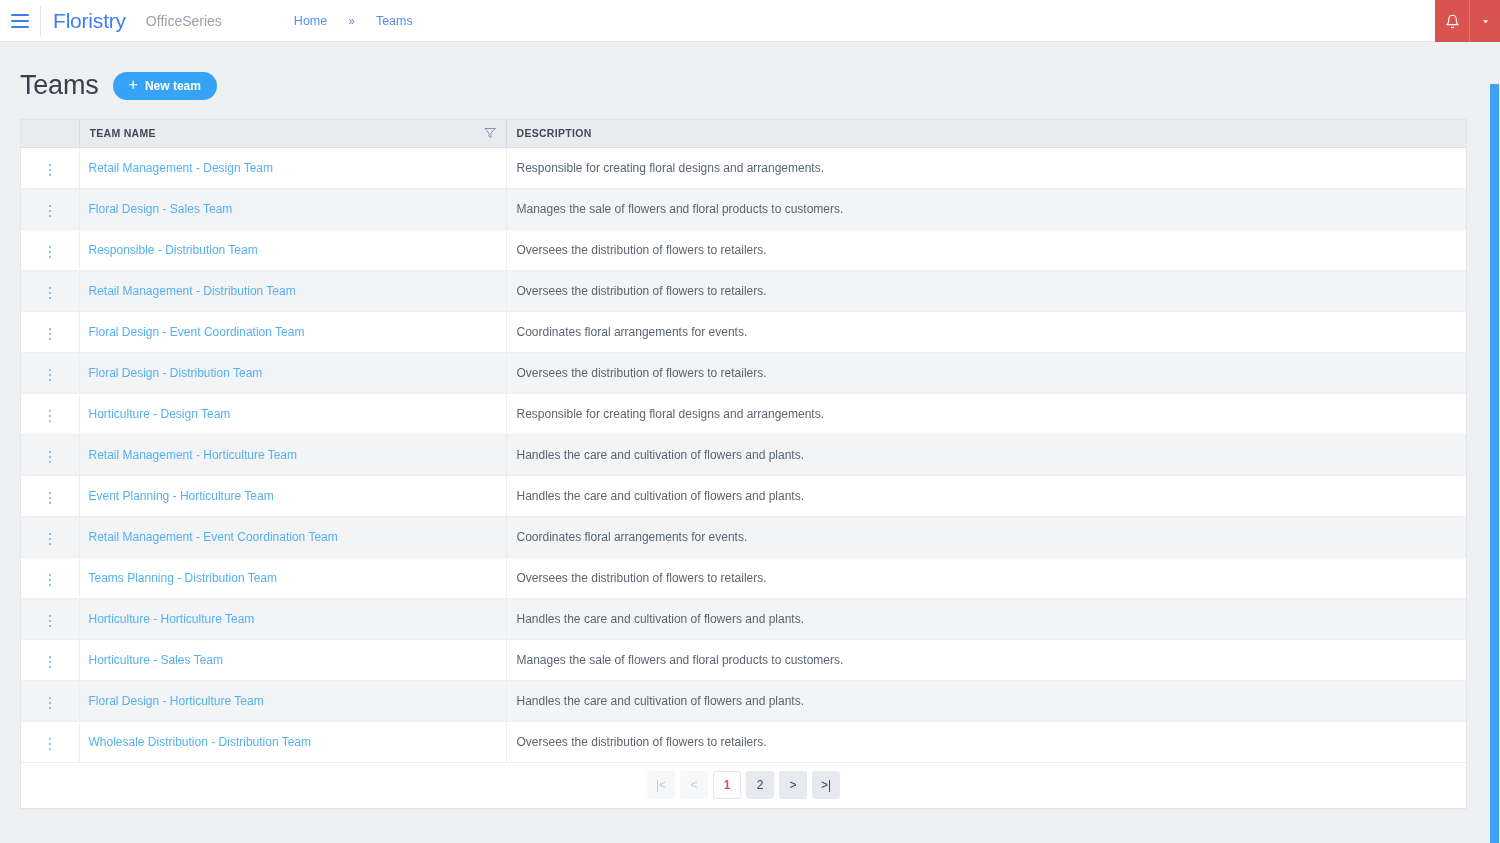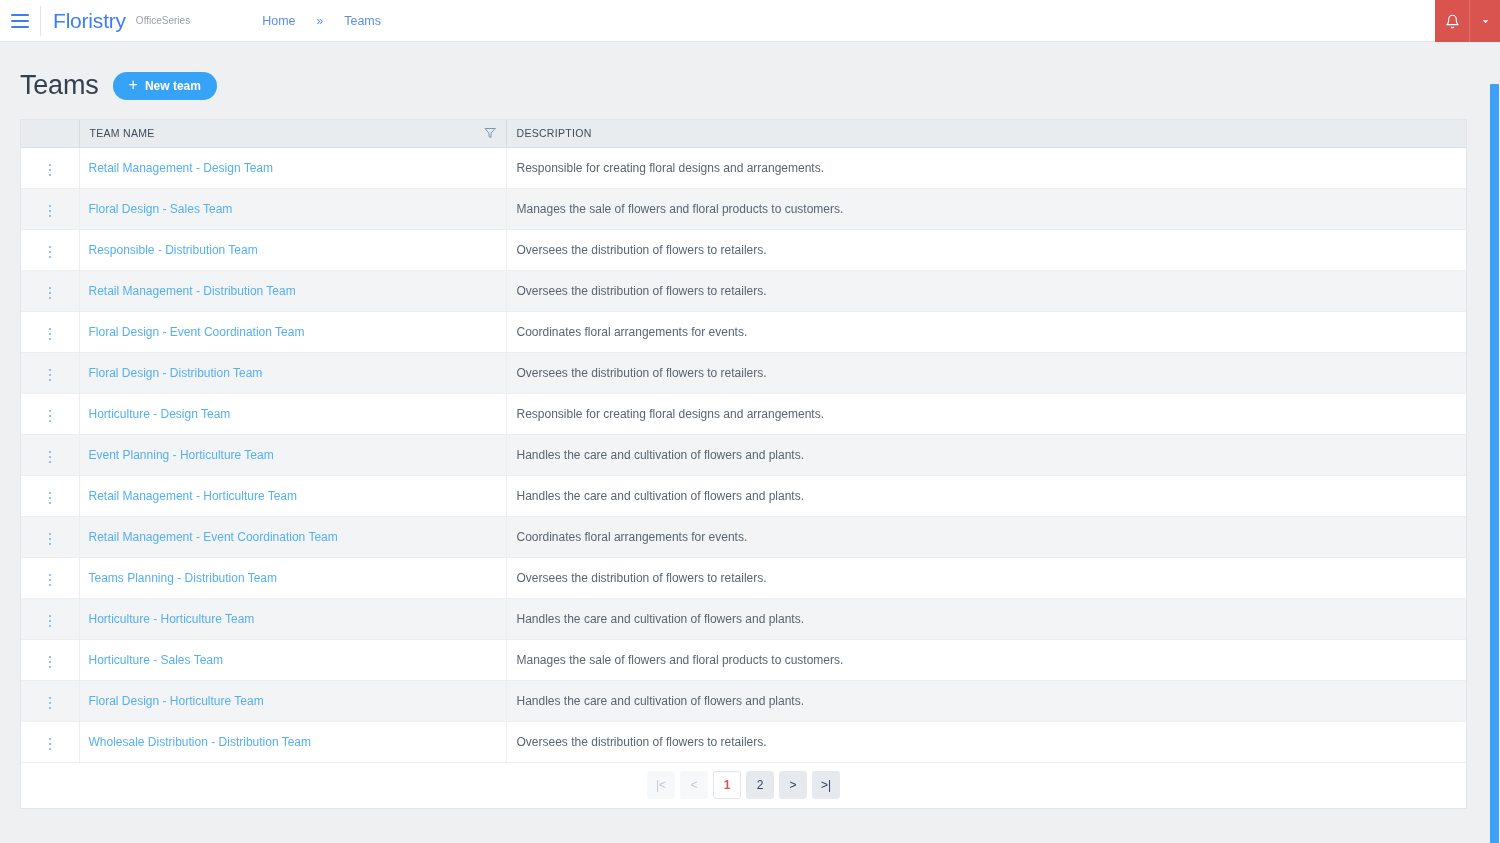--- a/index.html
+++ b/index.html
@@ -44,23 +44,23 @@
     margin-right: 12px;
   }
   .brand {
     font-size: 21px;
     font-weight: normal;
     color: #3d7df6;
     letter-spacing: -0.2px;
     white-space: nowrap;
   }
   .brand-sub {
-    font-size: 10px;
+    font-size: 14px;
     color: #9aa2ab;
-    margin-left: 10px;
+    margin-left: 20px;
     white-space: nowrap;
   }
   .breadcrumb {
     margin-left: 72px;
     font-size: 12.5px;
     color: #5b8def;
     white-space: nowrap;
     display: flex;
     align-items: flex-end;
     gap: 19px;
@@ -138,21 +138,21 @@
   }
   table {
     width: 100%;
     border-collapse: collapse;
     table-layout: fixed;
   }
   thead th {
     background: #e9ecef;
     height: 27px;
     font-size: 10.5px;
-    font-weight: normal;
+    font-weight: bold;
     color: #3f4a59;
     letter-spacing: 0.3px;
     text-align: left;
     padding: 0 10px;
     border-bottom: 1px solid #dcdfe3;
     vertical-align: middle;
     margin-left: 24px;
   }
   th.col-actions { width: 58px; border-right: 1px solid #d6dade; }
   th.col-name   { width: 427px; border-right: 1px solid #d6dade; position: relative; }
@@ -388,30 +388,30 @@
               </span></td>
             <td class="cell-name"><a href="#">Horticulture - Design Team</a></td>
             <td>Responsible for creating floral designs and arrangements.</td>
           </tr>
           <tr>
             <td class="cell-actions"><span class="kebab">
                 <i></i>
                 <i></i>
                 <i></i>
               </span></td>
+            <td class="cell-name"><a href="#">Retail Management - Horticulture Team</a></td>
+            <td>Handles the care and cultivation of flowers and plants.</td>
+          </tr>
+          <tr>
+            <td class="cell-actions"><span class="kebab">
+                <i></i>
+                <i></i>
+                <i></i>
+              </span></td>
             <td class="cell-name"><a href="#">Event Planning - Horticulture Team</a></td>
-            <td>Handles the care and cultivation of flowers and plants.</td>
-          </tr>
-          <tr>
-            <td class="cell-actions"><span class="kebab">
-                <i></i>
-                <i></i>
-                <i></i>
-              </span></td>
-            <td class="cell-name"><a href="#">Retail Management - Horticulture Team</a></td>
             <td>Handles the care and cultivation of flowers and plants.</td>
           </tr>
           <tr>
             <td class="cell-actions"><span class="kebab">
                 <i></i>
                 <i></i>
                 <i></i>
               </span></td>
             <td class="cell-name"><a href="#">Retail Management - Event Coordination Team</a></td>
             <td>Coordinates floral arrangements for events.</td>

